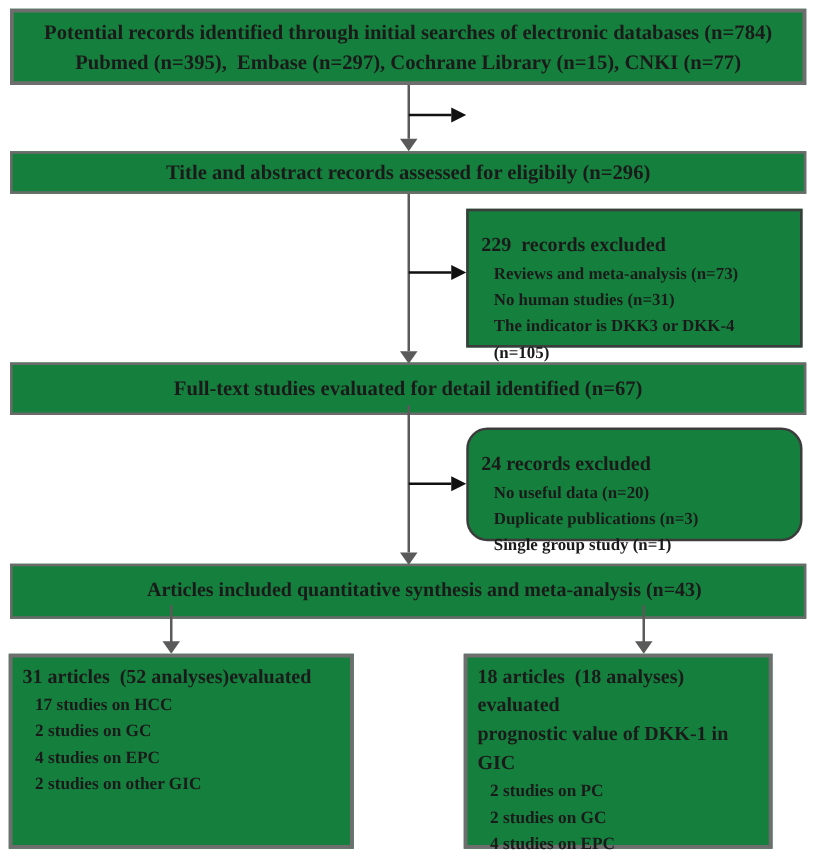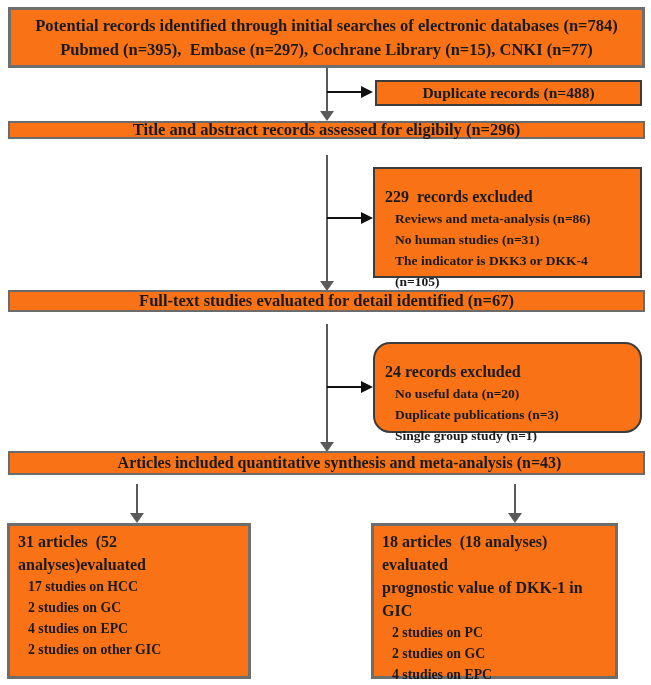--- a/index.html
+++ b/index.html
@@ -13,21 +13,21 @@
     height: 685px;
     background: #ffffff;
     font-family: "Liberation Serif", serif;
     font-weight: bold;
     color: #1a1a1a;
     overflow: hidden;
   }
   .box, .sidebox {
     position: absolute;
     box-sizing: border-box;
-    background: #f97316;
+    background: #15803d;
   }
   .box {
     border: 2px solid #6b6b6b;
     display: flex;
     flex-direction: column;
     align-items: center;
     justify-content: center;
     text-align: center;
   }
   .sidebox {
@@ -121,70 +121,67 @@
     <div class="headline">Potential records identified through initial searches of electronic databases (n=784)</div>
     <div class="headline">Pubmed (n=395),  Embase (n=297), Cochrane Library (n=15), CNKI (n=77)</div>
   </div>
 
   <div class="vline" style="left:326px; top:68px; height:43px;"></div>
   <div class="head-down" style="left:320px; top:111px;"></div>
 
   <div class="hline" style="left:327px; top:91px; width:34px;"></div>
   <div class="head-right" style="left:361px; top:86px;"></div>
 
-  <div class="sidebox dupbox" style="left:375px; top:80px; width:267px; height:26px; padding:0;">
-    <div class="dup-label">Duplicate records (n=488)</div>
-  </div>
 
-  <div class="box" style="left:8px; top:121px; width:637px; height:18px;">
+  <div class="box" style="left:8px; top:121px; width:637px; height:34px;">
     <div class="headline">Title and abstract records assessed for eligibily (n=296)</div>
   </div>
 
   <div class="vline" style="left:326px; top:155px; height:126px;"></div>
   <div class="head-down" style="left:320px; top:281px;"></div>
 
   <div class="hline" style="left:327px; top:217px; width:34px;"></div>
   <div class="head-right" style="left:361px; top:212px;"></div>
 
   <div class="sidebox" style="left:373px; top:167px; width:269px; height:111px;">
     <div class="side-title">229  records excluded</div>
-    <div class="side-item">Reviews and meta-analysis (n=86)</div>
+    <div class="side-item">Reviews and meta-analysis (n=73)</div>
     <div class="side-item">No human studies (n=31)</div>
     <div class="side-item">The indicator is DKK3 or DKK-4 (n=105)</div>
     <div class="side-item">Outcome was survival rate (n=7)</div>
   </div>
 
-  <div class="box" style="left:8px; top:290px; width:637px; height:22px;">
+  <div class="box" style="left:8px; top:290px; width:637px; height:42px;">
     <div class="headline">Full-text studies evaluated for detail identified (n=67)</div>
   </div>
 
   <div class="vline" style="left:326px; top:324px; height:118px;"></div>
   <div class="head-down" style="left:320px; top:442px;"></div>
 
   <div class="hline" style="left:327px; top:386px; width:34px;"></div>
   <div class="head-right" style="left:361px; top:381px;"></div>
 
   <div class="sidebox" style="left:373px; top:342px; width:269px; height:91px;border-radius:17px;">
     <div class="side-title">24 records excluded</div>
     <div class="side-item">No useful data (n=20)</div>
     <div class="side-item">Duplicate publications (n=3)</div>
     <div class="side-item">Single group study (n=1)</div>
   </div>
 
-  <div class="box" style="left:8px; top:451px; width:637px; height:24px;padding-left:26px;">
+  <div class="box" style="left:8px; top:451px; width:637px; height:44px;padding-left:26px;">
     <div class="sub-headline">Articles included quantitative synthesis and meta-analysis (n=43)</div>
   </div>
 
   <div class="vline" style="left:136px; top:484px; height:30px;"></div>
   <div class="head-down" style="left:130px; top:513px;"></div>
 
   <div class="vline" style="left:514px; top:484px; height:30px;"></div>
   <div class="head-down" style="left:508px; top:513px;"></div>
 
-  <div class="sidebox bottom-box" style="left:7px; top:523px; width:244px; height:156px;">
+  <div class="sidebox bottom-box" style="left:7px; top:523px; width:276px; height:156px;">
     <div class="bottom-title">31 articles  (52 analyses)evaluated</div>
     <div class="bottom-item">17 studies on HCC</div>
     <div class="bottom-item">2 studies on GC</div>
     <div class="bottom-item">4 studies on EPC</div>
     <div class="bottom-item">2 studies on other GIC</div>
   </div>
 
   <div class="sidebox bottom-box" style="left:371px; top:523px; width:247px; height:156px;">
     <div class="bottom-title">18 articles  (18 analyses) evaluated</div>
     <div class="bottom-title">prognostic value of DKK-1 in GIC</div>

